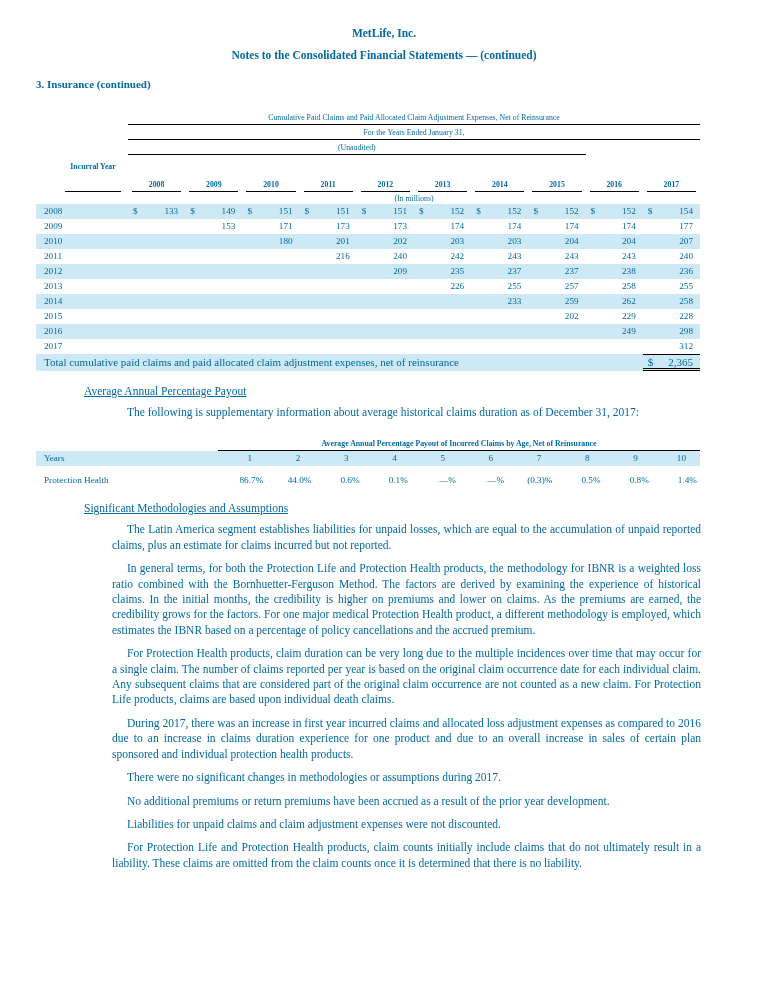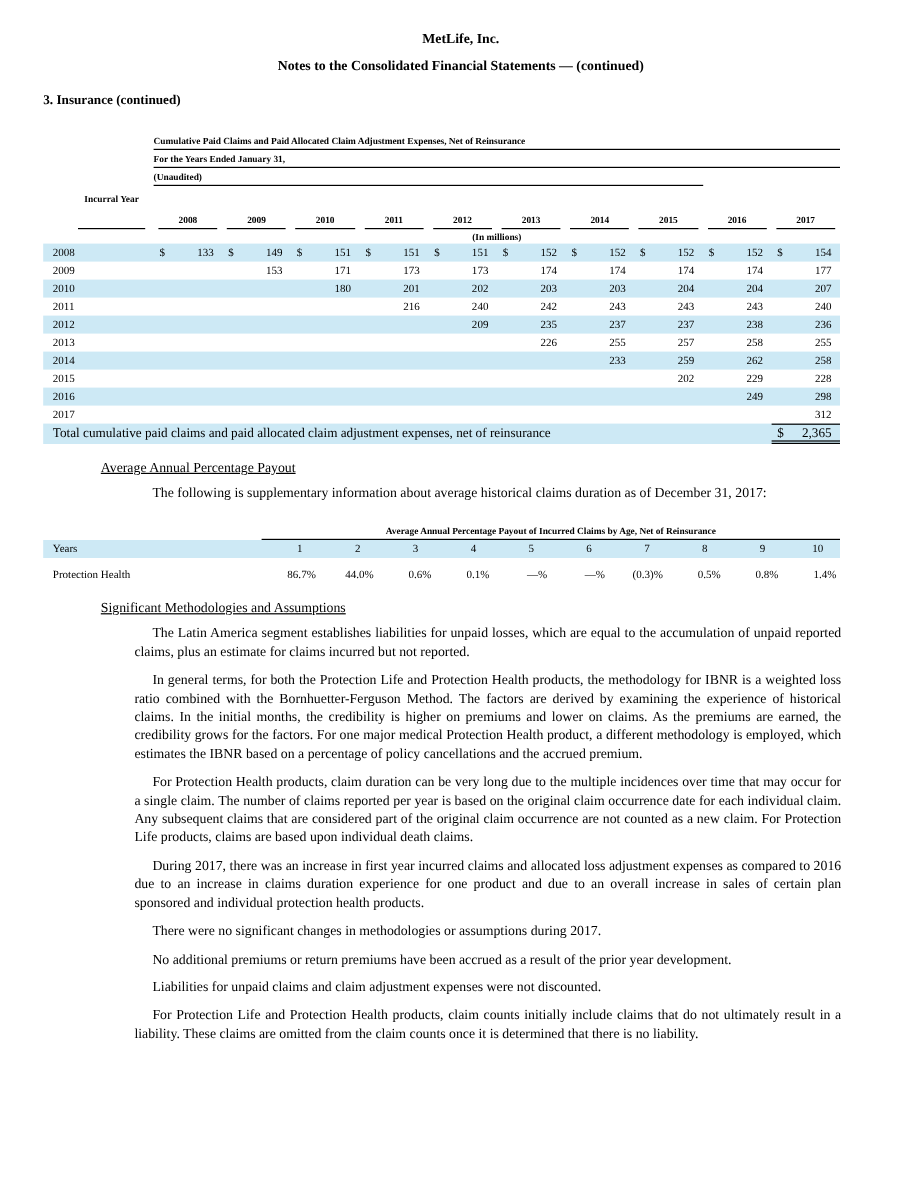--- a/index.html
+++ b/index.html
@@ -1,48 +1,48 @@
 <!DOCTYPE html>
 <html style="--hl: #cde9f5;"><head>
 <meta charset="utf-8">
 <style>
   * { margin:0; padding:0; box-sizing:border-box; }
   html,body { background:#fff; }
   .page {
     position:relative;
     width:768px; height:946px;
-    background:#fff; color:#000000;
+    background:#fff; color:#0369a1;
     font-family:"Liberation Serif", serif;
     overflow:hidden;
   }
   
   .doc-head { text-align:center; padding-top:27px; }
   .h1 { font-weight:bold; font-size:11.5px; }
   .h2 { font-weight:bold; font-size:11.5px; margin-top:10px;text-align:center; }
   .section-title { font-weight:bold; font-size:11px; margin:17px 0 0 36px; }
 
   
   .t1 { margin:20px 68px 0 36px; width:664px; }
   .trow { display:grid; grid-template-columns:92px repeat(10, 1fr); align-items:end; }
   .t1-span {
-    grid-column:2 / 12; text-align:left; font-weight:bold; font-size:7.8px;
+    grid-column:2 / 12; text-align:center; font-weight:normal; font-size:7.8px;
     border-bottom:1.5px solid #000; padding:3px 0 2px;
   }
   .t1-span.unaud { grid-column:2 / 10; }
   .ih { padding-bottom:0; }
   .ih-in {
     display:inline-block; min-width:56px; margin-left:29px; text-align:center;
     font-weight:bold; font-size:7.8px; border-bottom:1px solid #000;
     padding:3px 0 20px; white-space:nowrap;
   }
   .yh-in {
     margin:0 4px; border-bottom:1px solid #000; text-align:center;
     font-weight:bold; font-size:7.8px; padding:3px 0 2px;
   }
-  .units { grid-column:2 / 12; text-align:center; font-weight:bold; font-size:7.8px; padding:2px 0 1px; }
+  .units { grid-column:2 / 12; text-align:center; font-weight:normal; font-size:7.8px; padding:2px 0 1px; }
 
   .drow { height:15px; line-height:15px; font-size:9.2px; }
   .drow .cl { text-align:left; padding-left:8px; }
   .drow .cv { position:relative; text-align:right; padding-right:7px; white-space:nowrap; }
   .drow .cv .ds { position:absolute; left:5px; }
   .hl { background:var(--hl, #cde9f5); }
 
   .total-row { height:17px; line-height:15px; font-size:11px; }
   .total-label { grid-column:1 / 11; text-align:left; padding-left:8px; align-self:center; }
   .total-cell {

